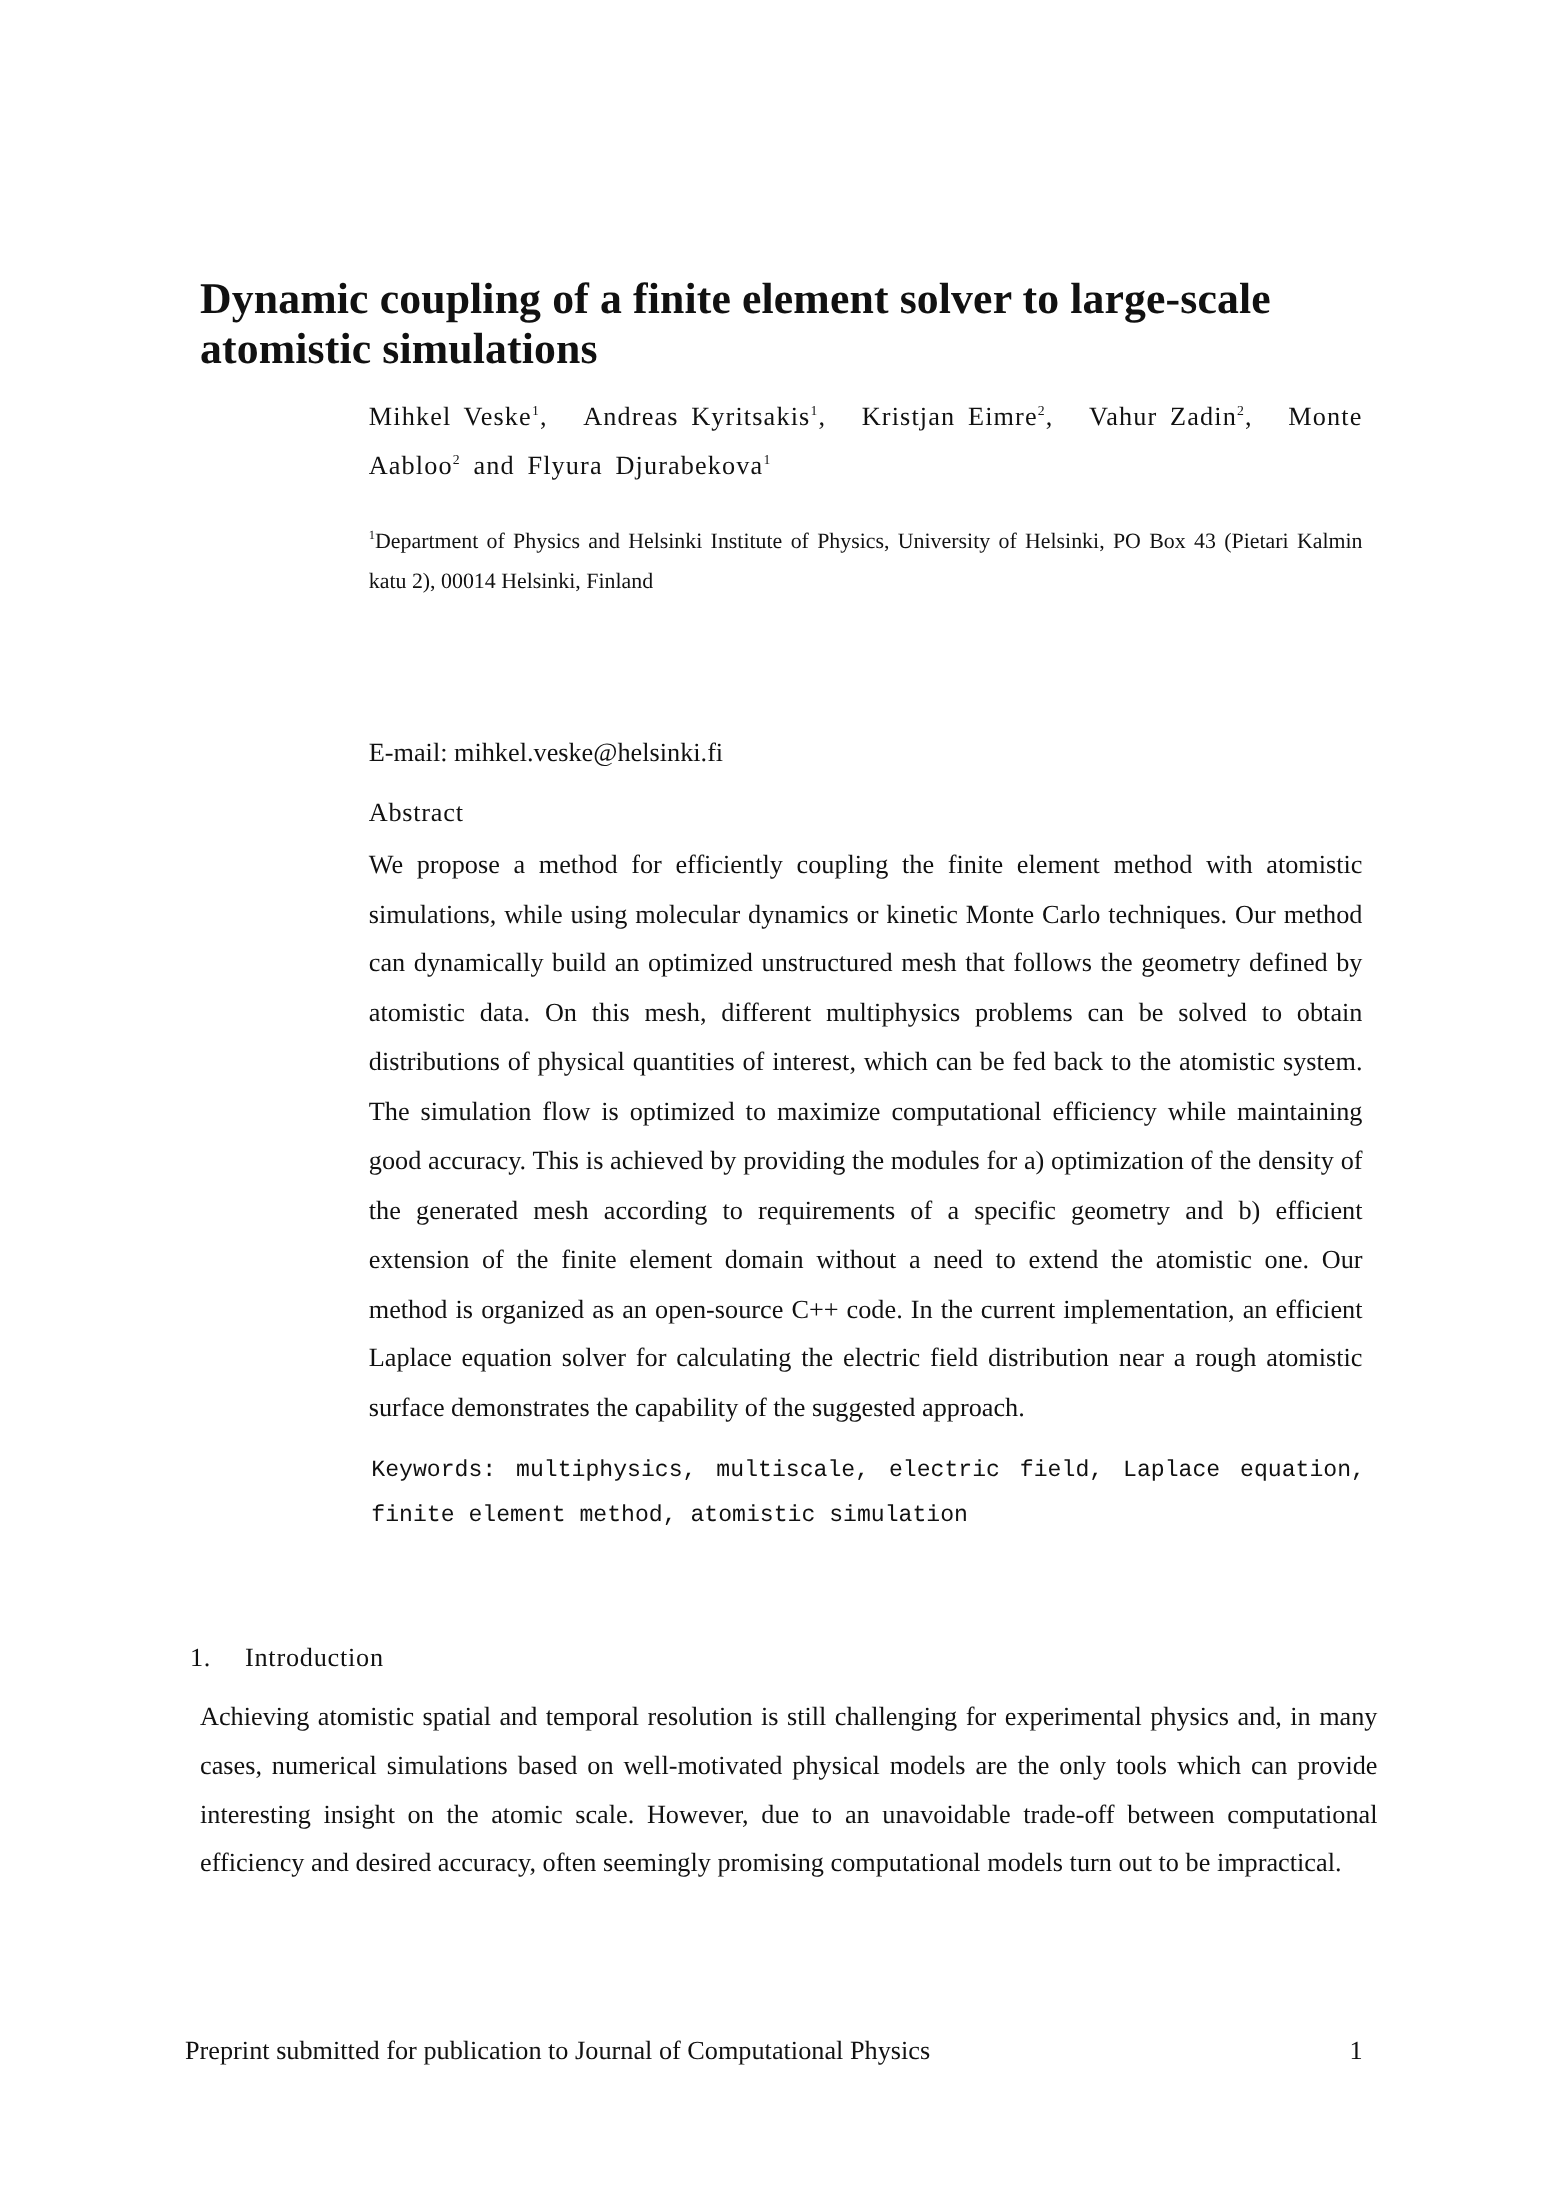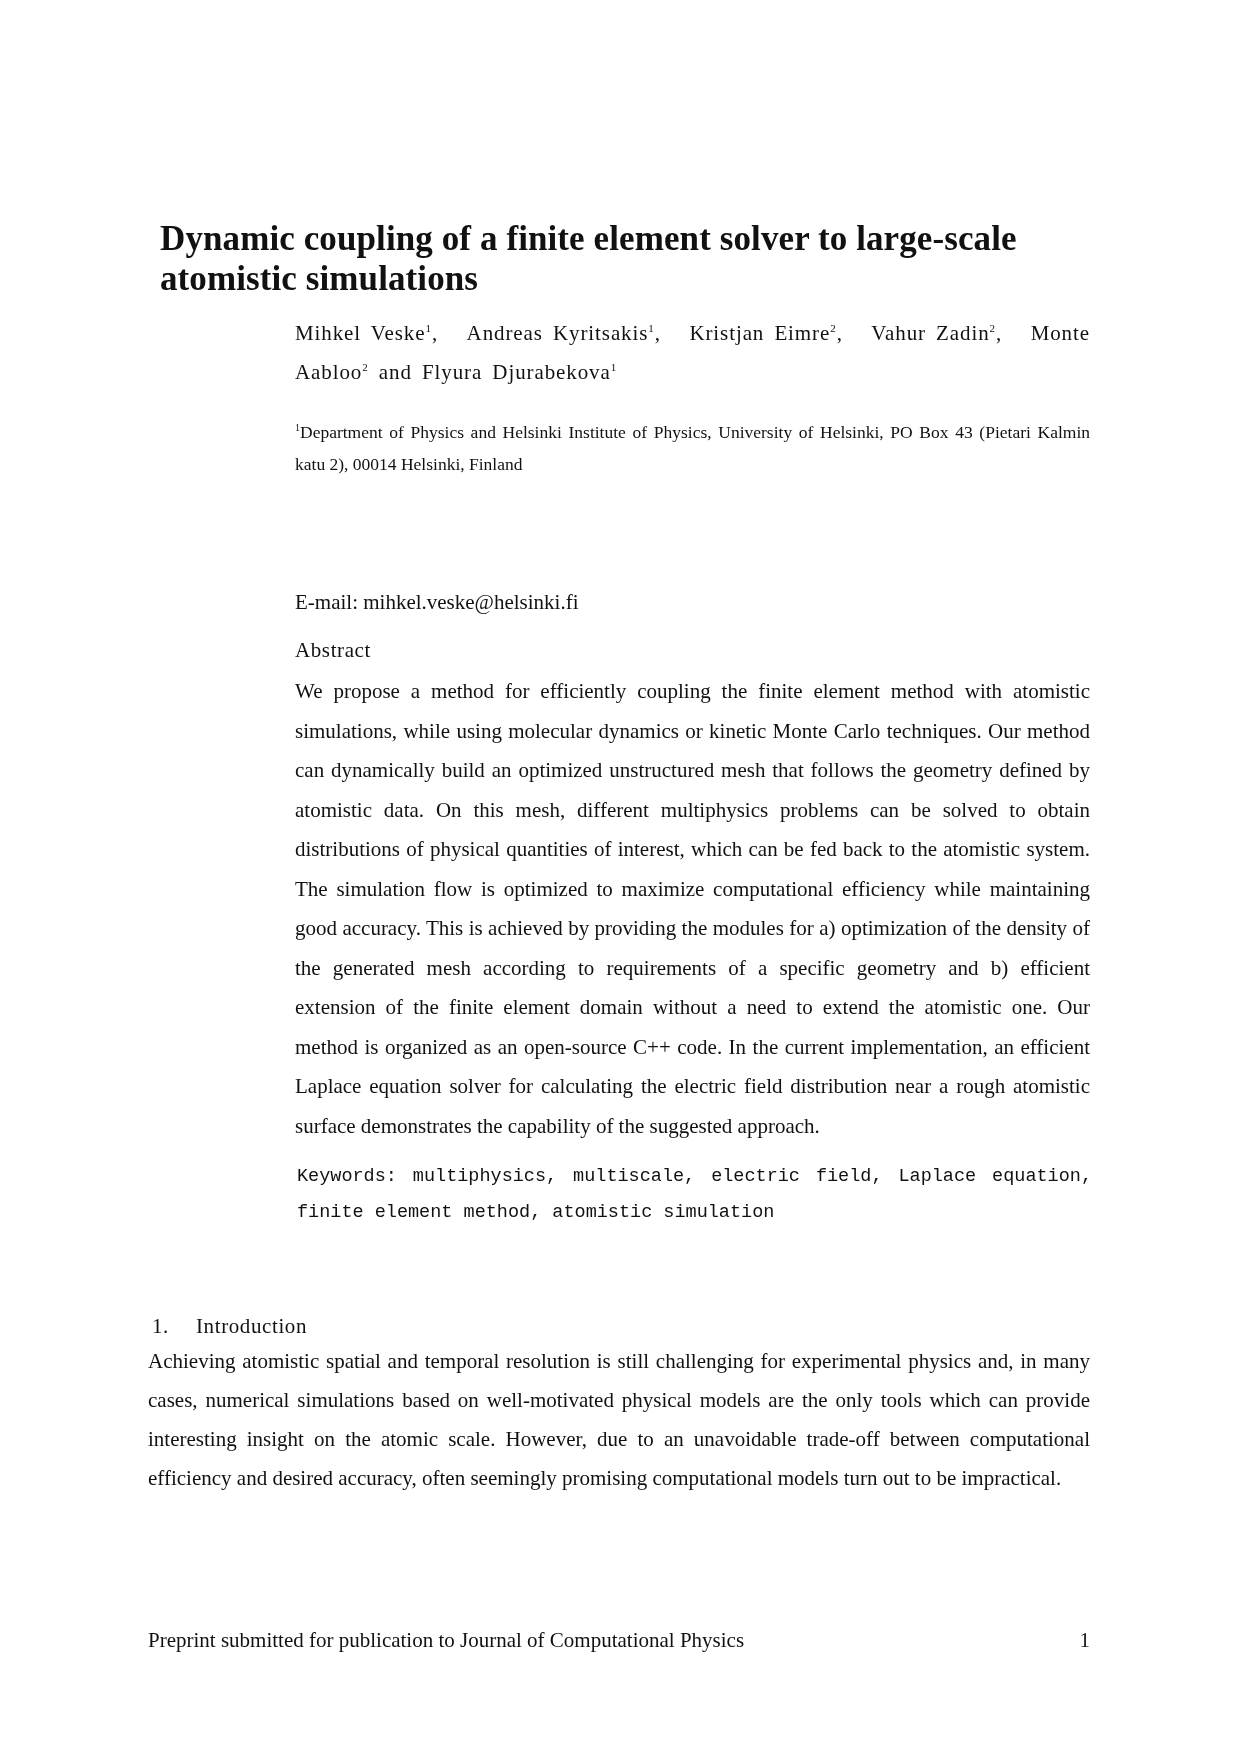--- a/index.html
+++ b/index.html
@@ -108,21 +108,21 @@
     }
     .intro-body {
       position: absolute;
       left: 148px;
       top: 1342px;
       width: 942px;
       font-size: 21px;
       line-height: 39px;
       text-align: justify;
       text-align-last: left;
-      margin: 0;
+      margin: 12px;
     }
     .footer {
       position: absolute;
       left: 148px;
       top: 1625px;
       width: 942px;
       display: flex;
       justify-content: space-between;
       font-size: 21px;
       line-height: 30px;

